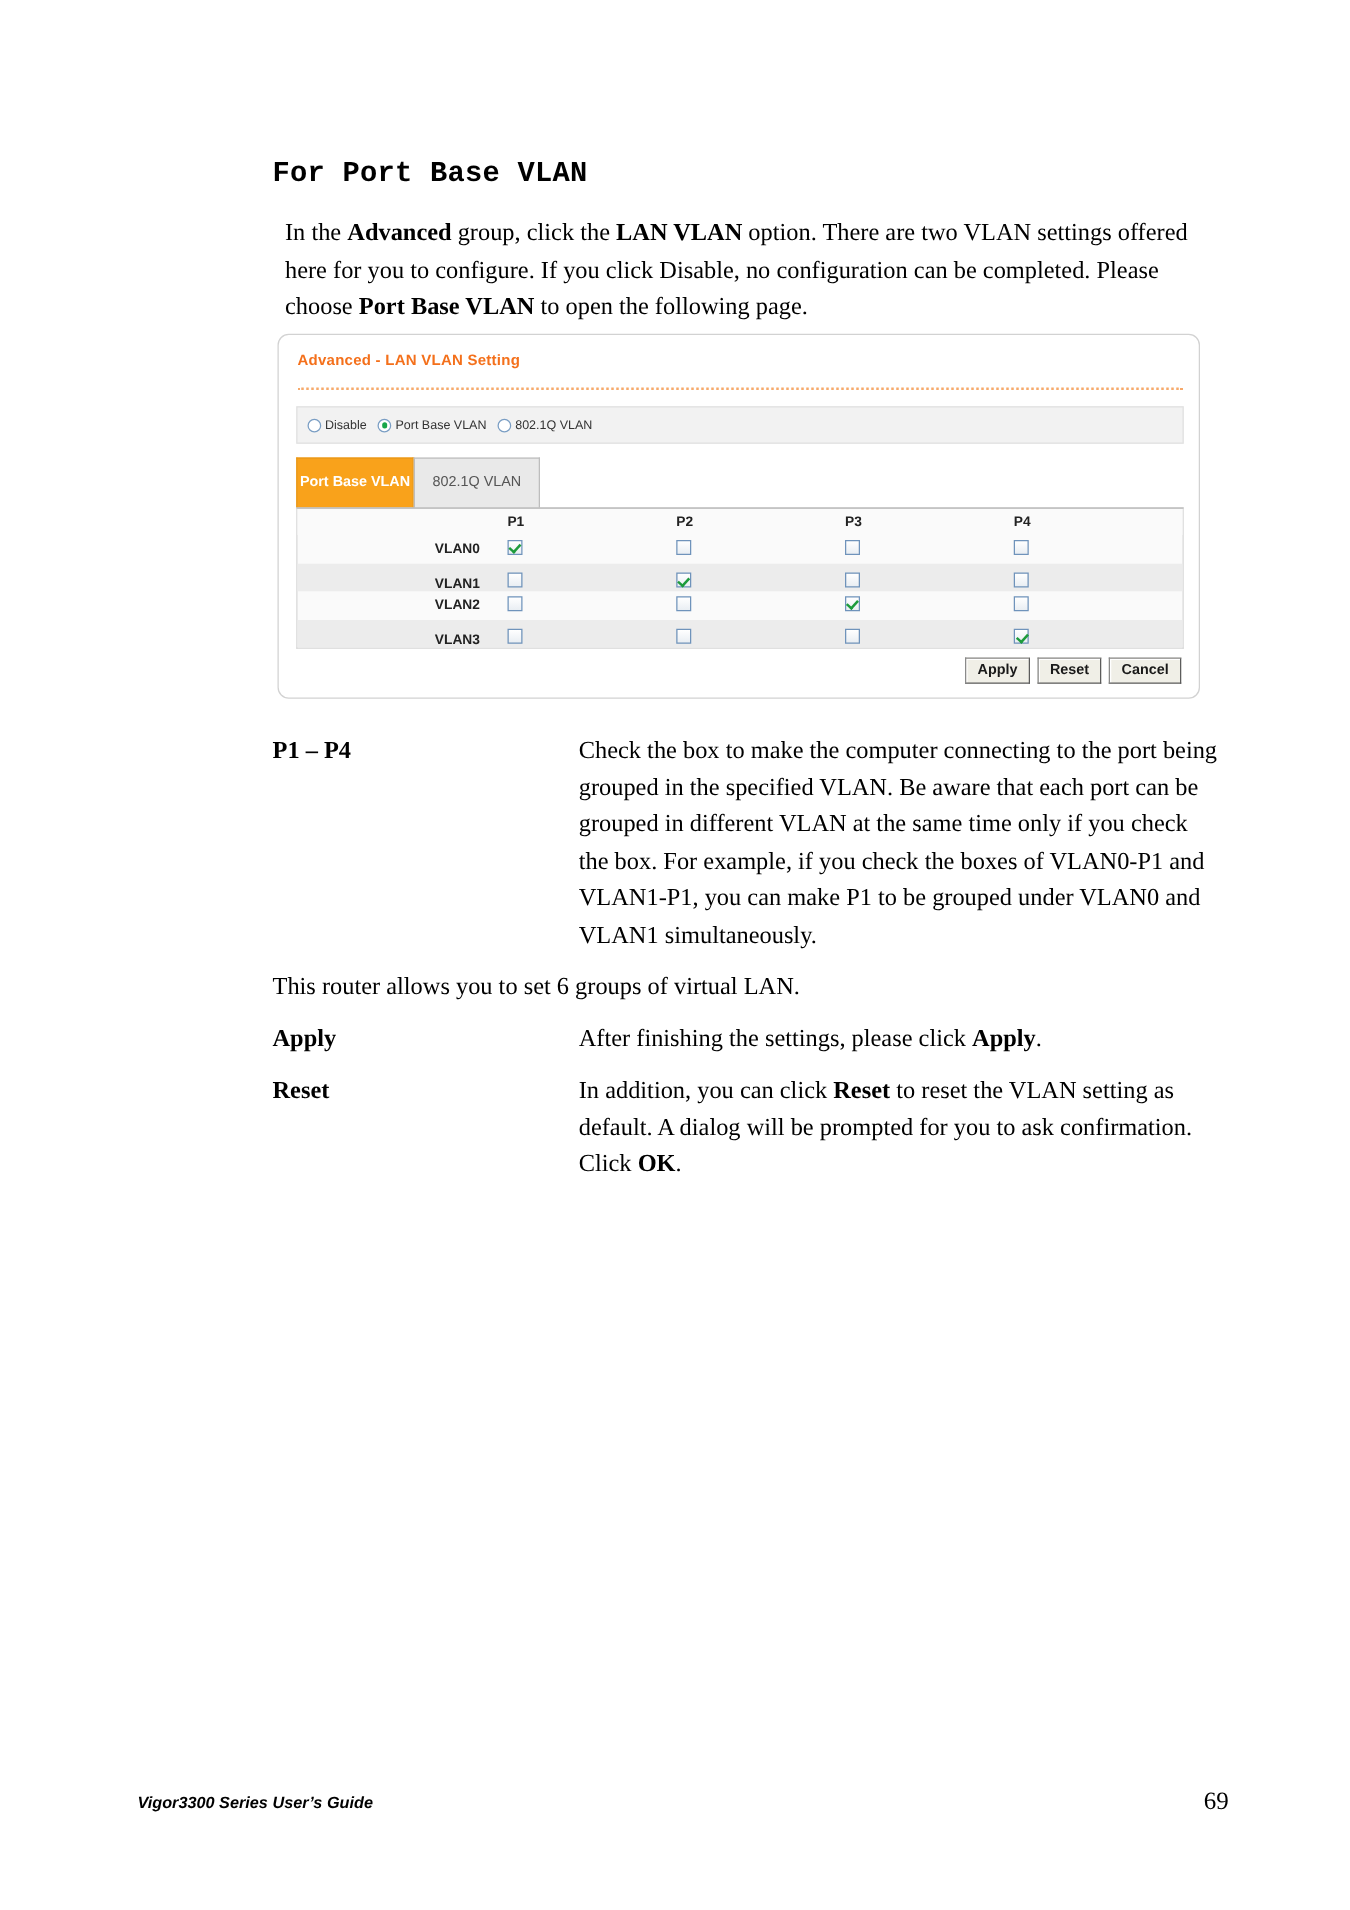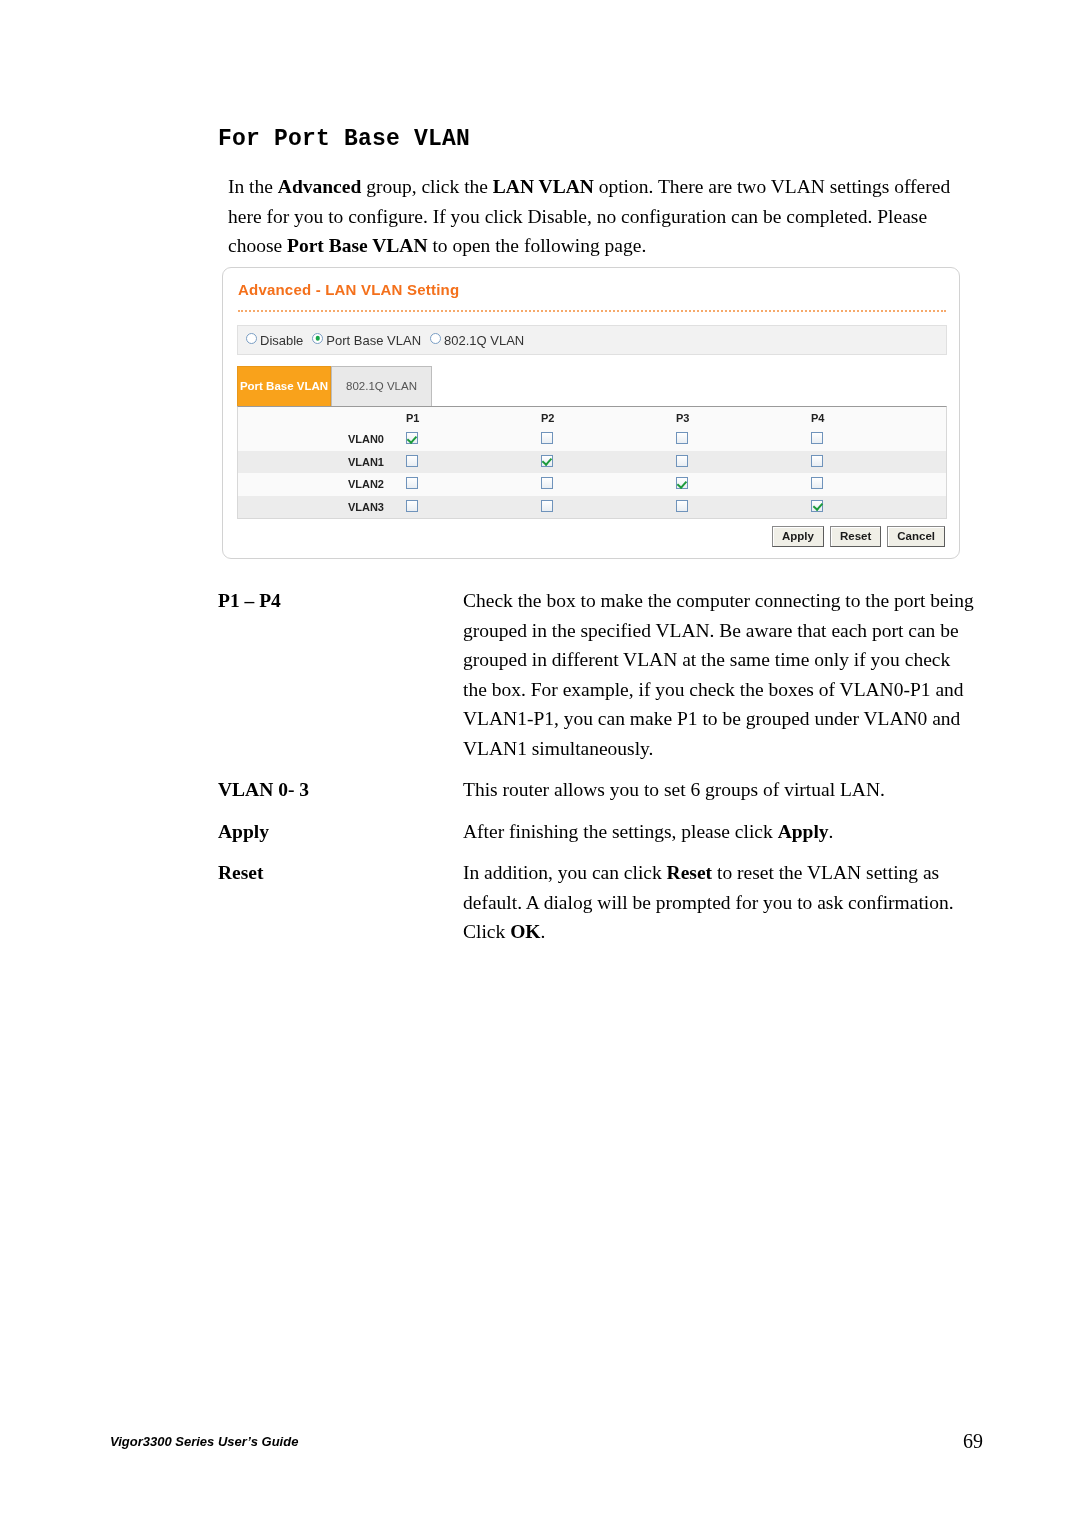--- a/index.html
+++ b/index.html
@@ -52,21 +52,21 @@
     border: 1px solid #d2d2d2;
     border-radius: 9px;
     box-sizing: border-box;
   }
   .shot-title {
     position: absolute;
     left: 15px;
     top: 13px;
     font-family: "Liberation Sans", sans-serif;
     font-weight: bold;
-    font-size: 15px;
+    font-size: 12px;
     color: #F4701B;
     letter-spacing: 0.2px;
   }
   .shot-title-rule {
     position: absolute;
     left: 15px;
     top: 42px;
     width: 708px;
     height: 0;
     border-top: 2px dotted #F6A96B;
@@ -82,24 +82,24 @@
     background: #f2f2f2;
     border: 1px solid #e0e0e0;
     box-sizing: border-box;
     display: flex;
     align-items: center;
     padding-left: 8px;
     gap: 9px;
   }
   .radio-opt {
     display: flex;
-    align-items: flex-start;
+    align-items: flex-end;
     gap: 3px;
     font-family: "Liberation Sans", sans-serif;
-    font-size: 13px;
+    font-size: 10px;
     color: #333;
     white-space: nowrap;
   }
   .radio-dot {
     width: 11px;
     height: 11px;
     border-radius: 50%;
     border: 1.6px solid #7a9ec4;
     background: #fff;
     box-sizing: border-box;
@@ -164,21 +164,21 @@
     background: #fafafa;
     font-family: "Liberation Sans", sans-serif;
     font-size: 11.5px;
   }
   .vrow {
     display: flex;
     align-items: center;
     height: 22.5px;
   }
   .vrow.head { height: 21px; background: #fafafa; }
-  .vrow.alt  { background: #ececec; }
+  .vrow.alt  { background: #ececec; align-items: flex-end; }
   .vcell-label {
     width: 182px;
     text-align: right;
     padding-right: 22px;
     box-sizing: border-box;
     font-weight: bold;
     color: #222;
     font-size: 11px;
   }
   .vcell-port {
@@ -360,21 +360,20 @@
       <button class="btn">Cancel</button>
     </div>
 </div>
 
 <div class="deflist" id="deflist">
     <div class="defrow">
       <div class="defterm">P1 – P4</div>
       <div class="defdesc"><span>Check the box to make the computer connecting to the port being grouped in the specified VLAN. Be aware that each port can be grouped in different VLAN at the same time only if you check the box. For example, if you check the boxes of VLAN0-P1 and VLAN1-P1, you can make P1 to be grouped under VLAN0 and VLAN1 simultaneously.</span></div>
     </div>
     <div class="defrow">
-      <div class="defterm">VLAN 0- 3</div>
       <div class="defdesc"><span>This router allows you to set 6 groups of virtual LAN.</span></div>
     </div>
     <div class="defrow">
       <div class="defterm">Apply</div>
       <div class="defdesc"><span>After finishing the settings, please click </span><b>Apply</b><span>.</span></div>
     </div>
     <div class="defrow">
       <div class="defterm">Reset</div>
       <div class="defdesc"><span>In addition, you can click </span><b>Reset</b><span> to reset the VLAN setting as default. A dialog will be prompted for you to ask confirmation. Click </span><b>OK</b><span>.</span></div>
     </div>

